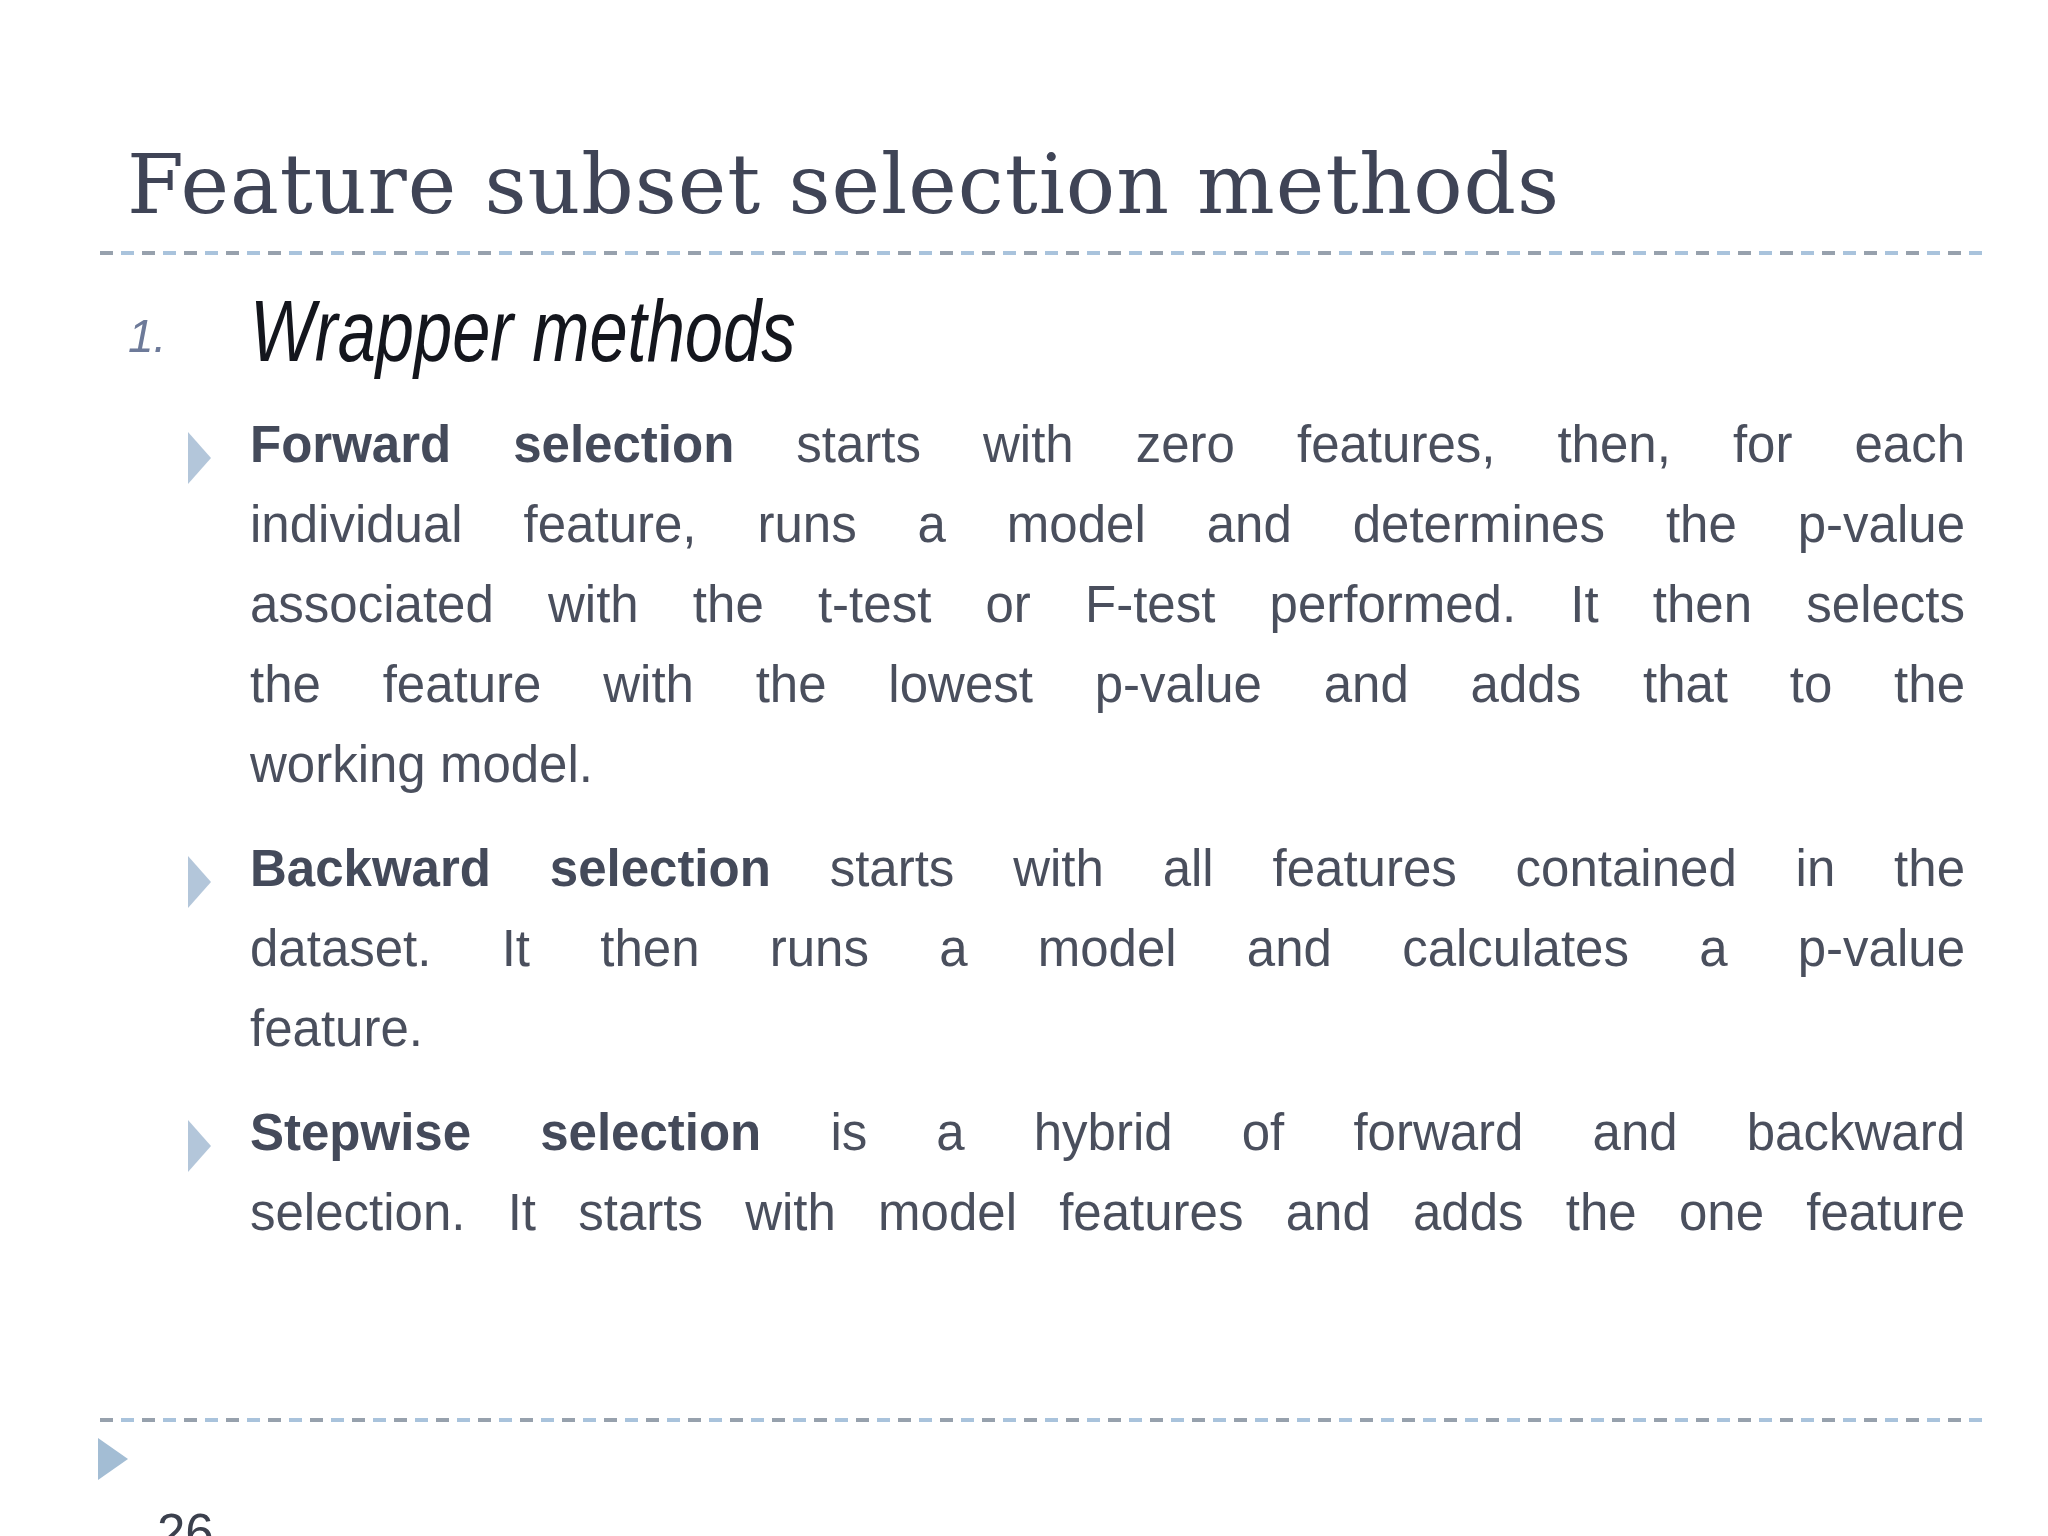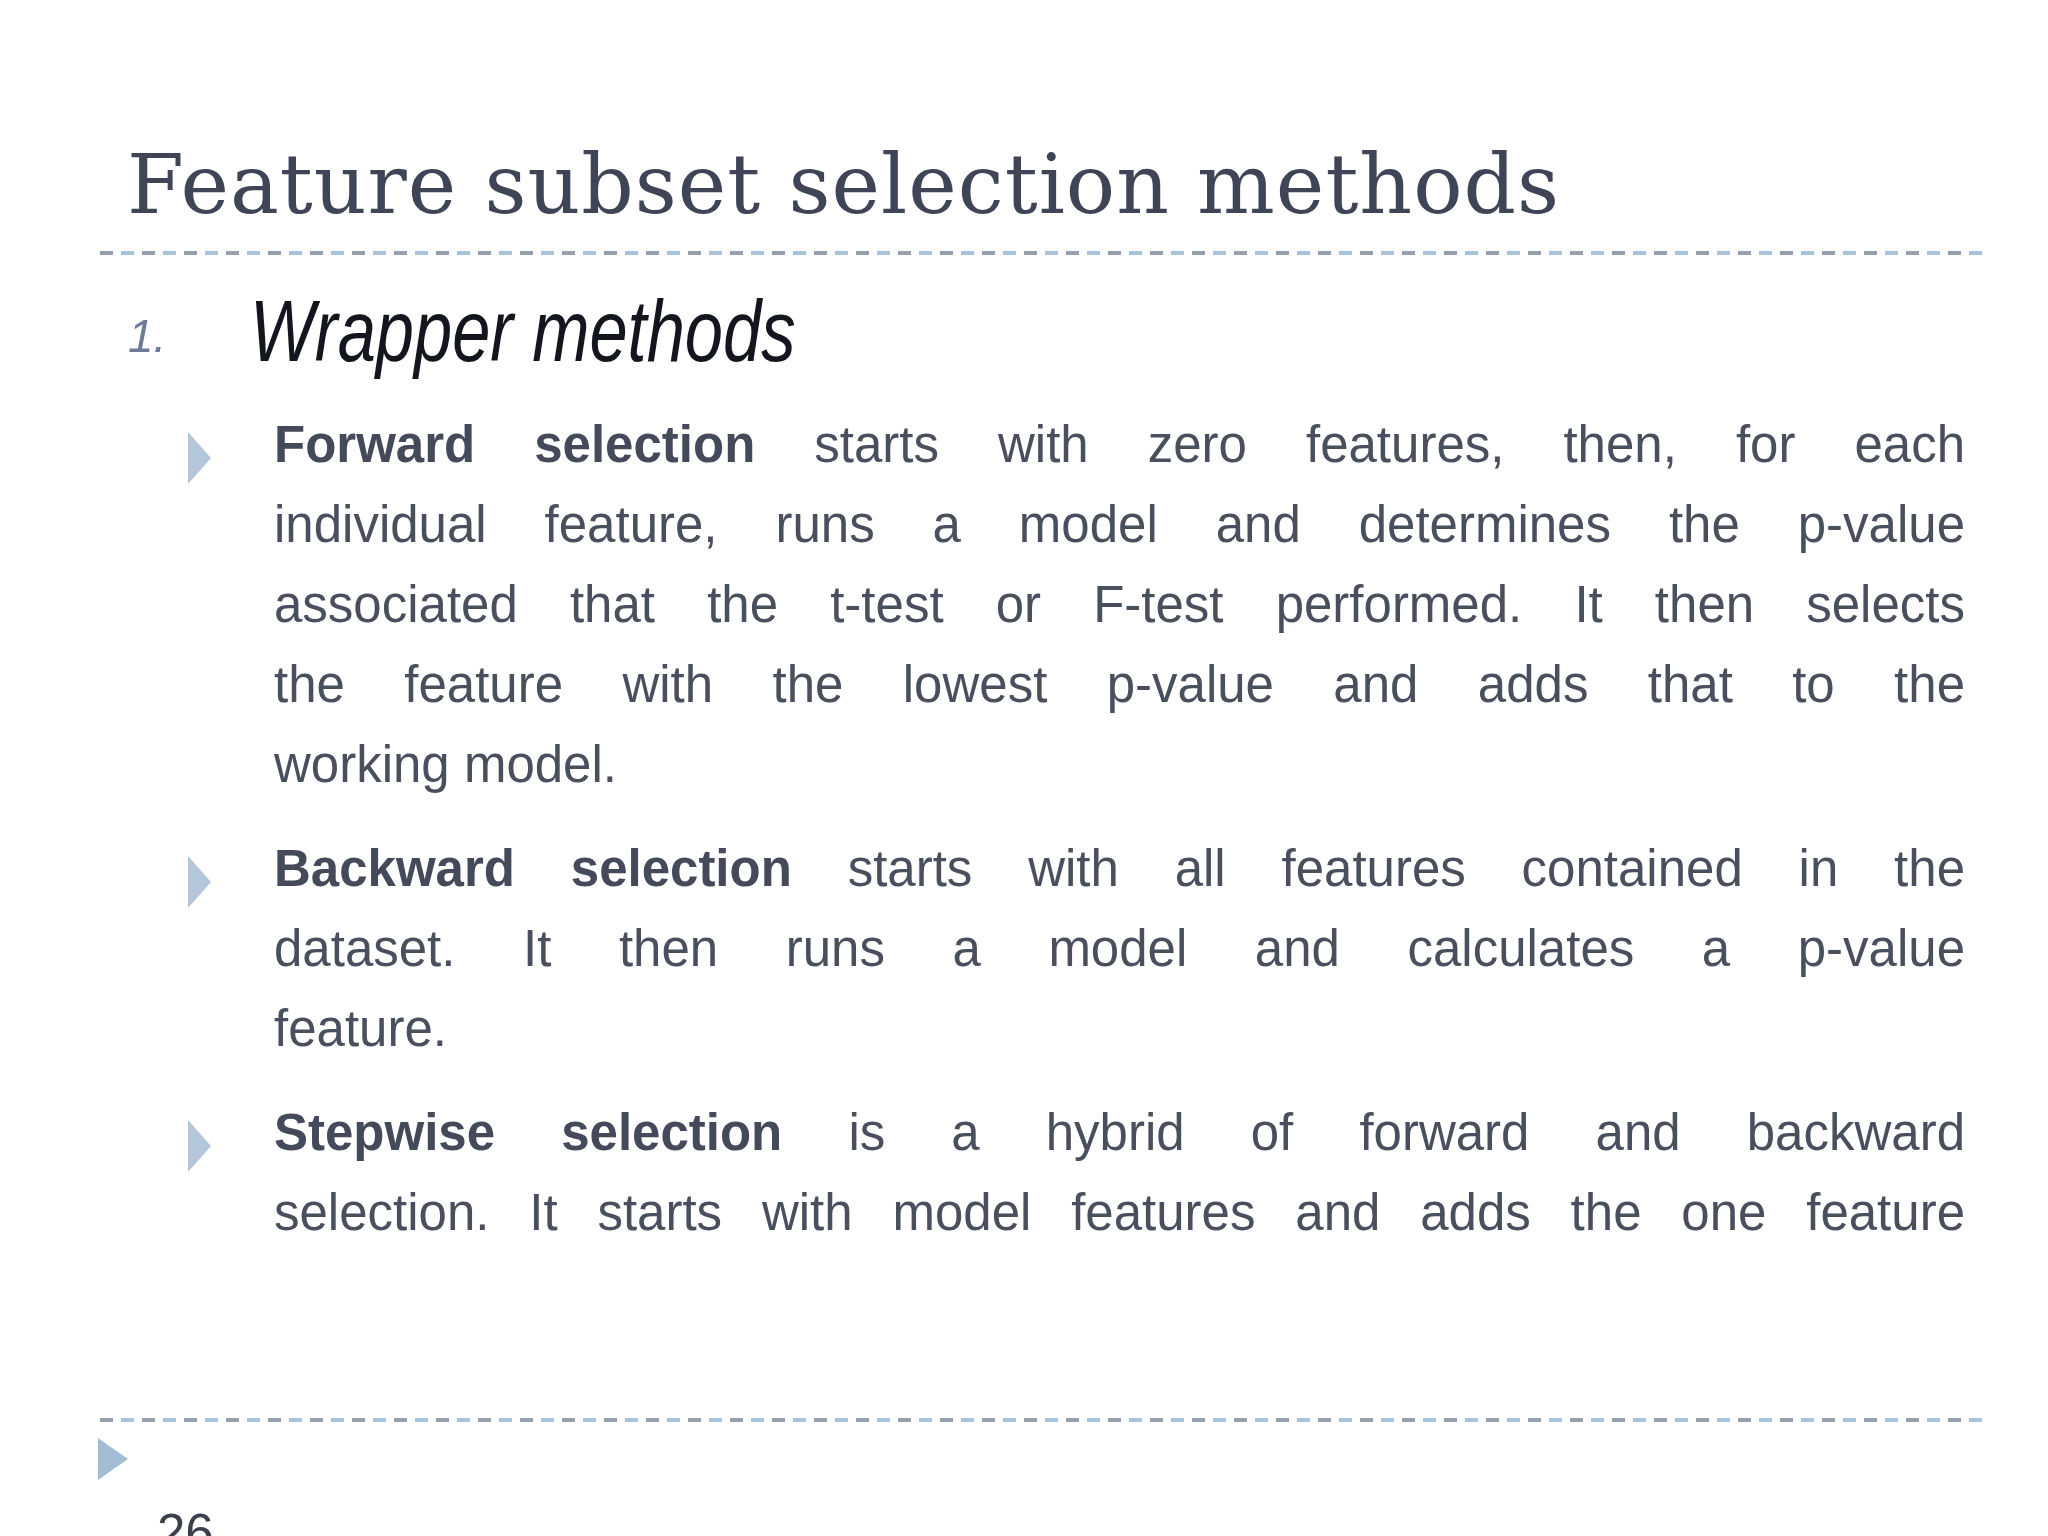--- a/index.html
+++ b/index.html
@@ -82,21 +82,20 @@
     position: absolute;
     left: 0; top: 27px;
     width: 23px; height: 52px;
   }
   .line {
     font-size: 51px;
     line-height: 80px;
     color: #4a4f5d;
     text-align: justify;
     text-align-last: justify;
-    margin-left: 24px;
   }
   .line.last { text-align-last: left; }
   .line b { font-weight: bold; color: #444a5a; }
 
   
   .footer-triangle {
     position: absolute;
     left: 98px; top: 1438px;
     width: 30px; height: 42px;
   }
@@ -121,21 +120,21 @@
   <span class="list-heading">Wrapper methods</span>
 
   <div class="bullets">
 
     <div class="bullet">
       <svg class="marker" viewBox="0 0 23 52">
         <polygon points="0,0 23,26 0,52" fill="#b3c6da"></polygon>
       </svg>
       <div class="line"><b>Forward selection</b> <span>starts with zero features, then, for each</span></div>
       <div class="line">individual feature, runs a model and determines the p-value</div>
-      <div class="line">associated that the t-test or F-test performed. It then selects</div>
+      <div class="line">associated with the t-test or F-test performed. It then selects</div>
       <div class="line">the feature with the lowest p-value and adds that to the</div>
       <div class="line last">working model.</div>
     </div>
 
     <div class="bullet">
       <svg class="marker" viewBox="0 0 23 52">
         <polygon points="0,0 23,26 0,52" fill="#b3c6da"></polygon>
       </svg>
       <div class="line"><b>Backward selection</b> <span>starts with all features contained in the</span></div>
       <div class="line">dataset. It then runs a model and calculates a p-value</div>

